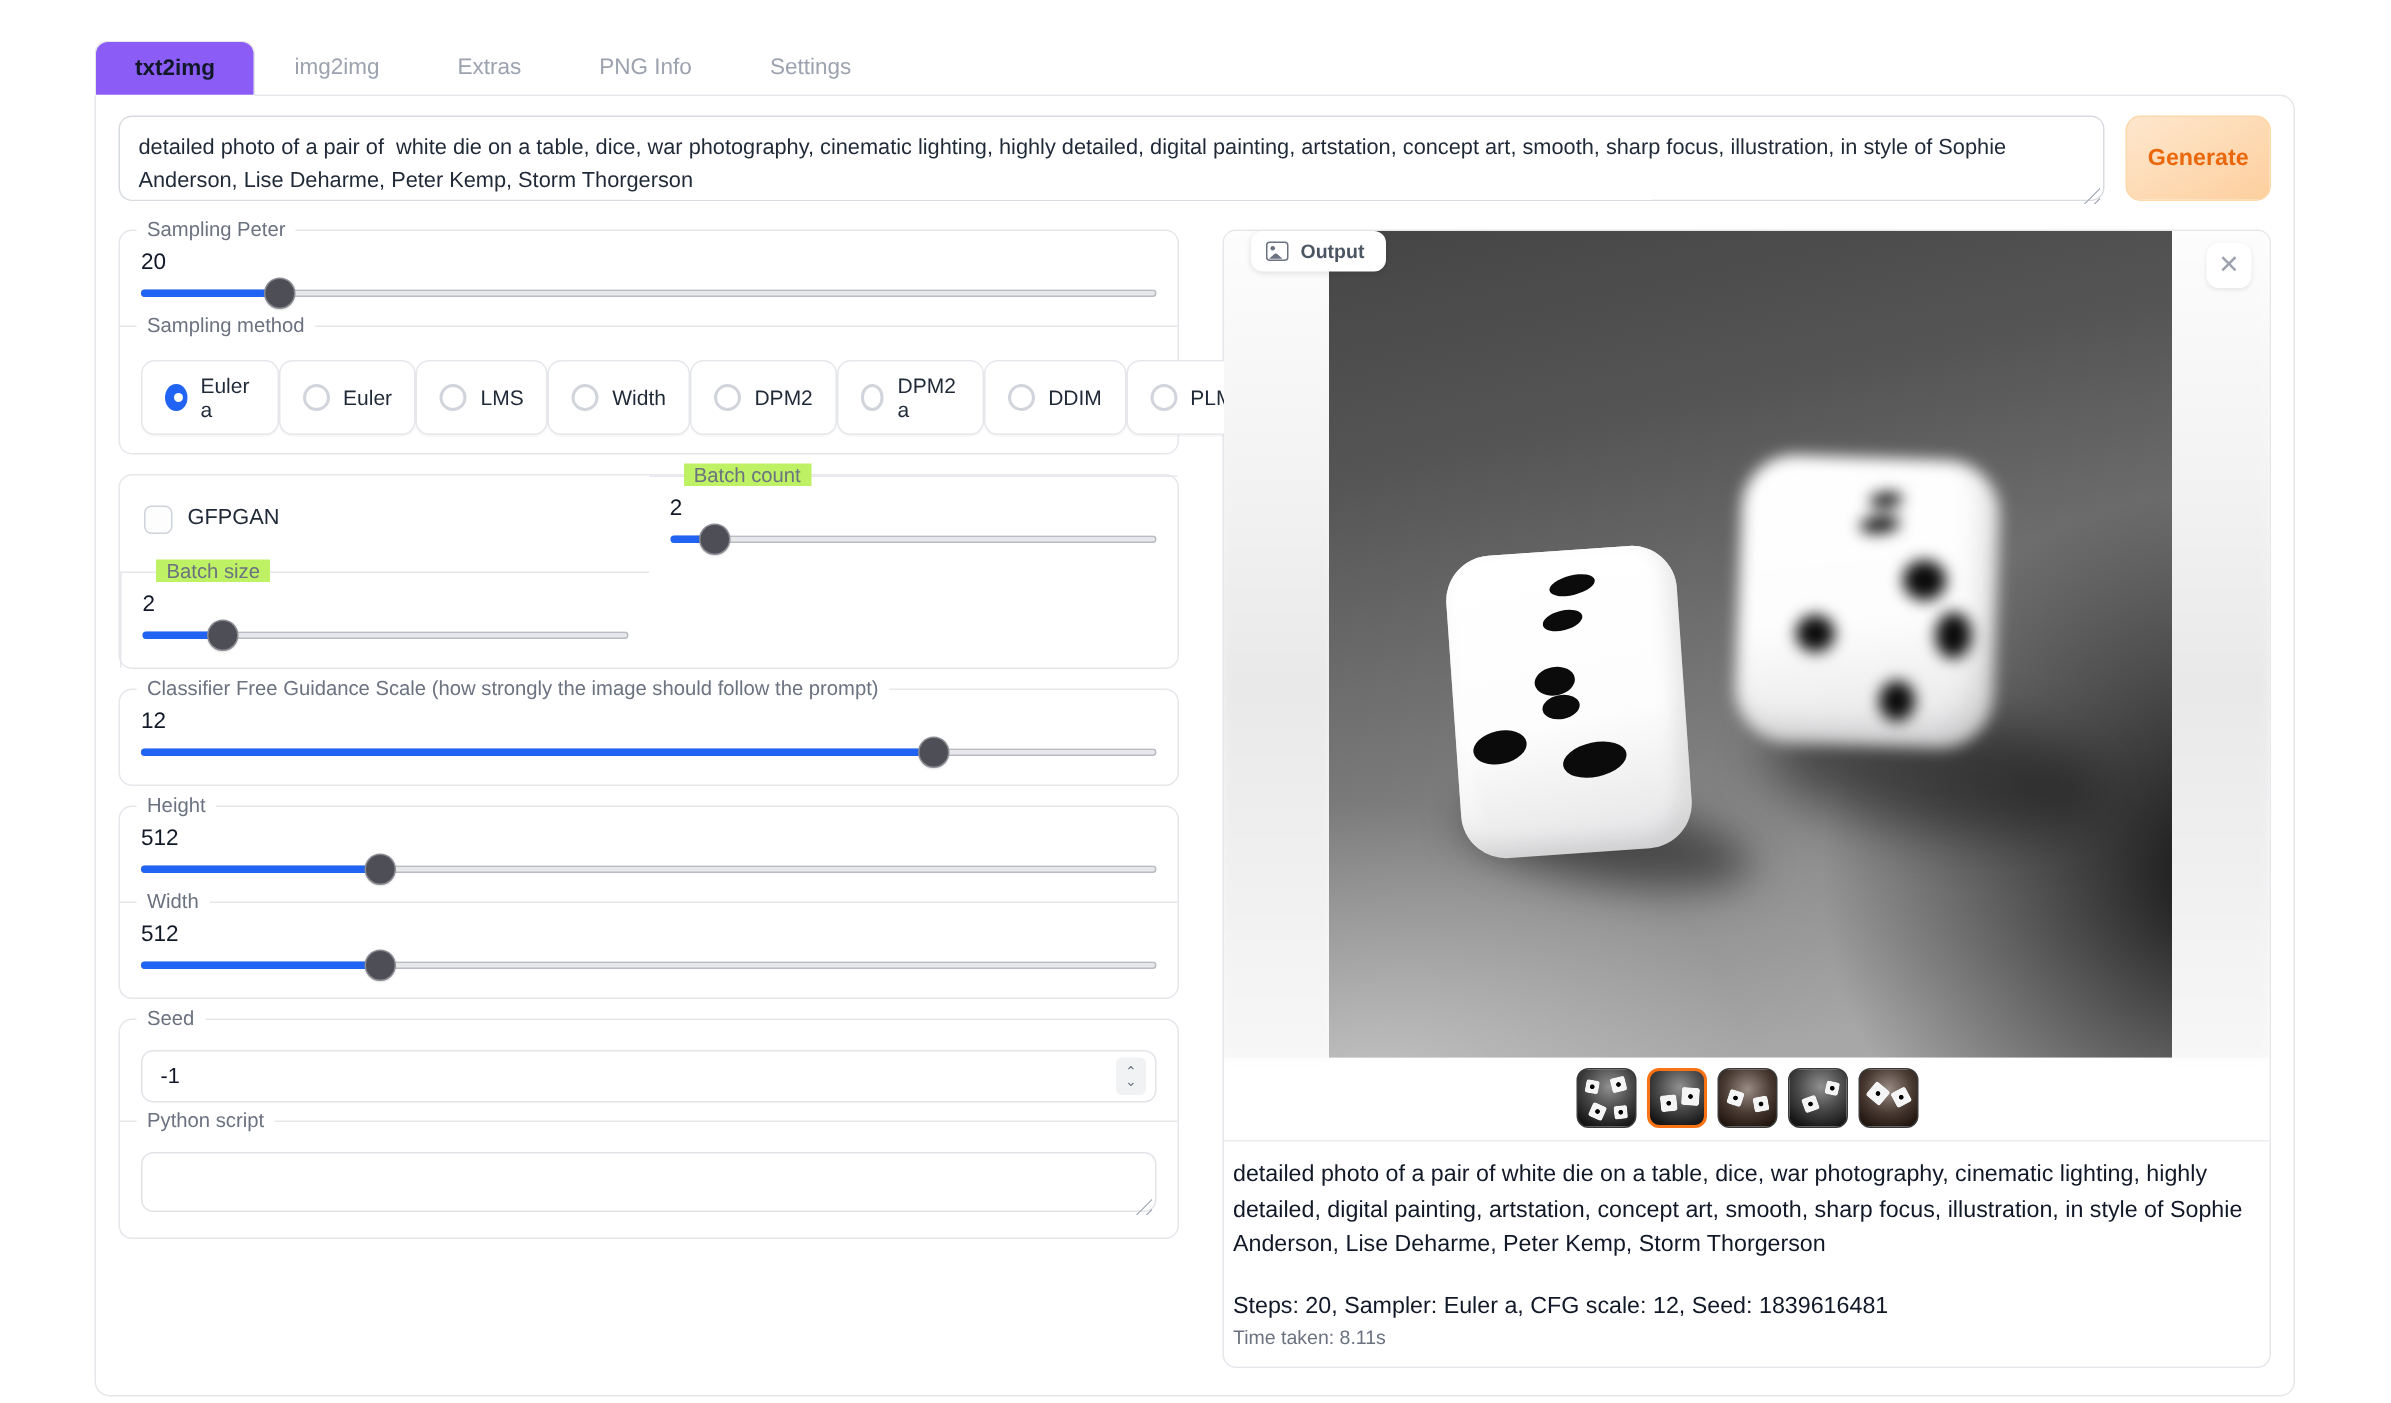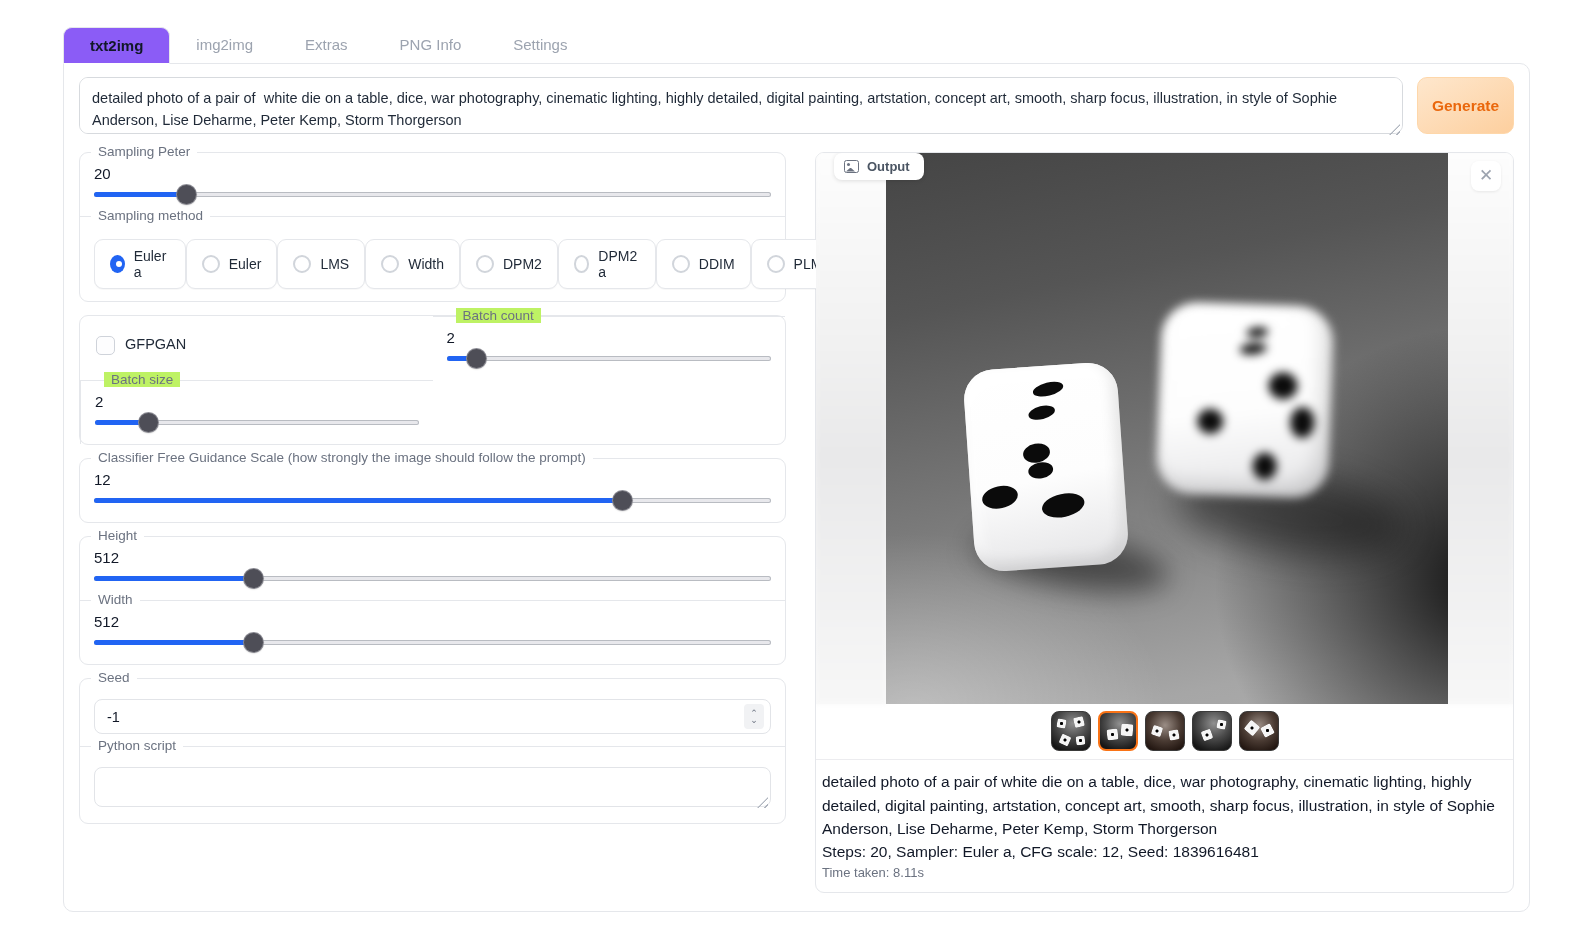--- a/index.html
+++ b/index.html
@@ -94,21 +94,21 @@
   .thumbnail { position:relative; width:40px; height:40px; border-radius:8px; overflow:hidden; cursor:pointer; border:1px solid #3a3a3a;
      background:radial-gradient(circle at 55% 30%, #909090 0%, #4a4a4a 45%, #161616 85%); }
   .thumbnail.warm { background:radial-gradient(circle at 50% 35%, #9a8d85 0%, #4a3b33 50%, #20140f 90%); }
   .thumbnail.selected { border:2px solid #f97316; }
   .mini-die { position:absolute; background:#f5f5f5; border-radius:2px;
      background-image:radial-gradient(circle at 50% 50%, #000 0 1.3px, transparent 1.8px); }
 
   
   .caption { border-top:1px solid #ececef; padding:10px 6px 12px 6px; }
   .caption-prompt { font-size:15.5px; line-height:1.53; color:#111827; }
-  .caption-params { font-size:15.5px; color:#111827; margin-top:2px; }
+  .caption-params { font-size:15.5px; color:#111827; margin-top:20px; }
   .caption-time { font-size:13px; color:#6b7280; margin-top:4px; }
 
   .pic-icon { width:15px; height:13px; border:1.4px solid #6b7280; border-radius:2.5px; position:relative; }
   .pic-icon::before { content:""; position:absolute; left:2px; top:1.5px; width:3px; height:3px; border-radius:50%; background:#6b7280; }
   .pic-icon::after { content:""; position:absolute; left:1px; bottom:0.5px; width:9px; height:4px; background:#6b7280; clip-path:polygon(0 100%, 50% 0, 100% 100%); }
 </style>
 </head>
 <body>
 
 <div class="app">

